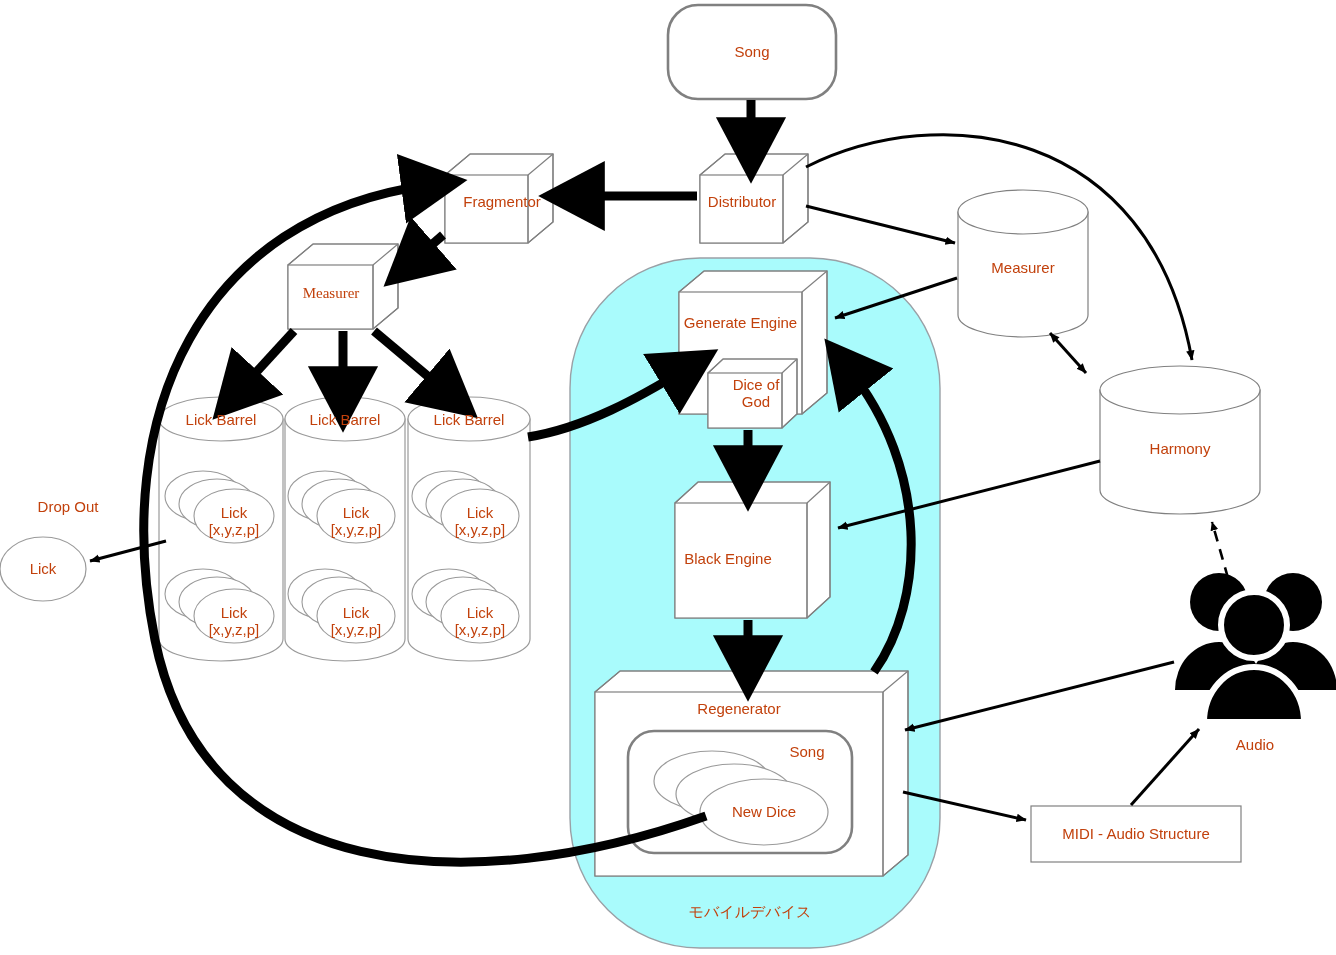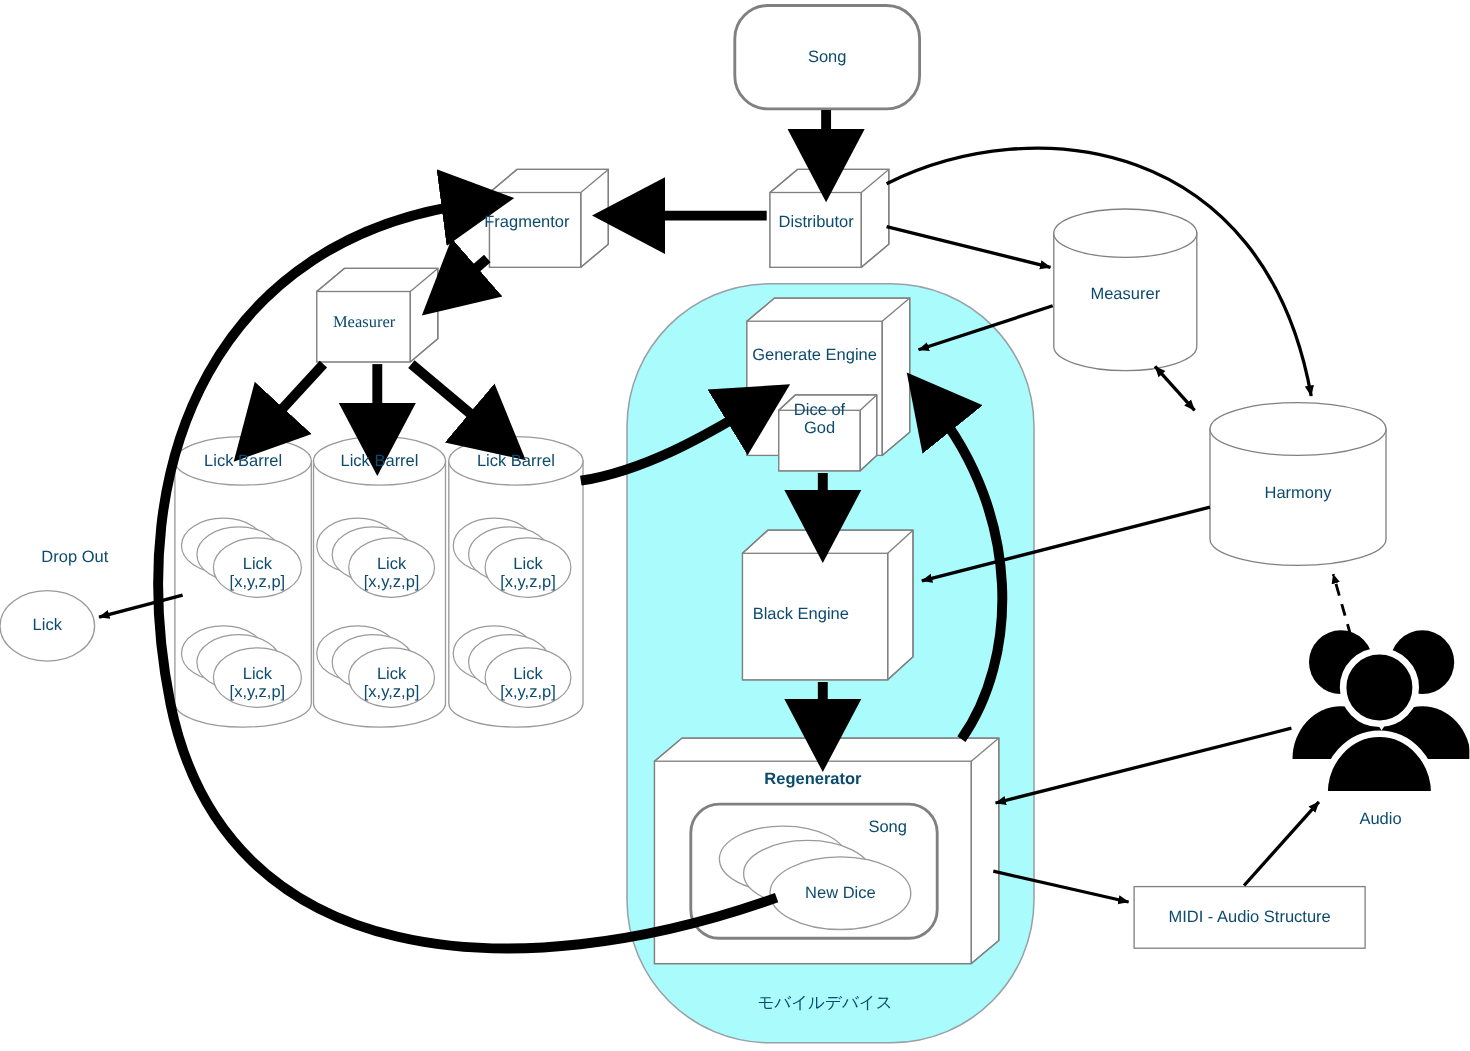--- a/index.html
+++ b/index.html
@@ -1,19 +1,19 @@
 <!DOCTYPE html>
 <html><head>
 <meta charset="utf-8">
 <style>
   html,body{margin:0;padding:0;background:#ffffff;}
   body{font-family:"Liberation Sans","DejaVu Sans",sans-serif;}
   #stage{position:relative;width:1336px;height:955px;background:#fff;overflow:hidden;}
   #svgroot{position:absolute;left:0;top:0;width:1336px;height:955px;}
-  .lbl{position:absolute;color:#0c4a6e;font-size:15px;line-height:1.15;text-align:center;white-space:pre;pointer-events:none;}
+  .lbl{position:absolute;color:#c2410c;font-size:15px;line-height:1.15;text-align:center;white-space:pre;pointer-events:none;}
 </style>
 </head>
 <body>
 
 <div id="stage">
 
   <svg id="svgroot" viewBox="0 0 1336 955">
     <defs>
       <marker id="ahThick" markerWidth="9" markerHeight="9" refX="3.2" refY="4.5" orient="auto" markerUnits="strokeWidth">
         <path d="M0,0.6 L7.4,4.5 L0,8.4 z" fill="#000"></path>
@@ -235,30 +235,30 @@
     <g>
       <path d="M1174,662 L905,730" stroke="#000" stroke-width="3" fill="none" marker-end="url(#ahThin)"></path>
     </g>
 
     <g>
       <path d="M1228,578 L1212,522" stroke="#000" stroke-width="2.6" fill="none" stroke-dasharray="11,8" marker-end="url(#ahDash)"></path>
     </g>
   </svg>
 
   <div class="lbl" style="left:668px;top:43px;width:168px;">Song</div>
-  <div class="lbl" style="left:433px;top:193px;width:92px;">Fragmentor</div>
+  <div class="lbl" style="left:456px;top:193px;width:92px;">Fragmentor</div>
   <div class="lbl" style="left:696px;top:193px;width:92px;">Distributor</div>
   <div class="lbl" style="left:285px;top:285px;width:92px;font-family:Liberation Serif, serif;">Measurer</div>
   <div class="lbl" style="left:958px;top:259px;width:130px;">Measurer</div>
   <div class="lbl" style="left:1100px;top:440px;width:160px;">Harmony</div>
   <div class="lbl" style="left:677px;top:314px;width:127px;">Generate Engine</div>
-  <div class="lbl" style="left:708px;top:364px;width:74px;">Dice of
+  <div class="lbl" style="left:708px;top:376px;width:74px;padding-left:11px;">Dice of
 God</div>
   <div class="lbl" style="left:674px;top:550px;width:108px;">Black Engine</div>
-  <div class="lbl" style="left:595px;top:700px;width:288px;font-weight:bold;">Regenerator</div>
+  <div class="lbl" style="left:595px;top:700px;width:288px;">Regenerator</div>
   <div class="lbl" style="left:762px;top:743px;width:90px;">Song</div>
   <div class="lbl" style="left:700px;top:803px;width:128px;">New Dice</div>
   <div class="lbl" style="left:1031px;top:825px;width:210px;">MIDI - Audio Structure</div>
   <div class="lbl" style="left:1200px;top:736px;width:110px;">Audio</div>
   <div class="lbl" style="left:13px;top:498px;width:110px;">Drop Out</div>
   <div class="lbl" style="left:0px;top:560px;width:86px;">Lick</div>
   <div class="lbl" style="left:640px;top:903px;width:220px;">モバイルデバイス</div>
 
   <div class="lbl" style="left:159px;top:411px;width:124px;">Lick Barrel</div>
   <div class="lbl" style="left:285px;top:411px;width:120px;">Lick Barrel</div>

